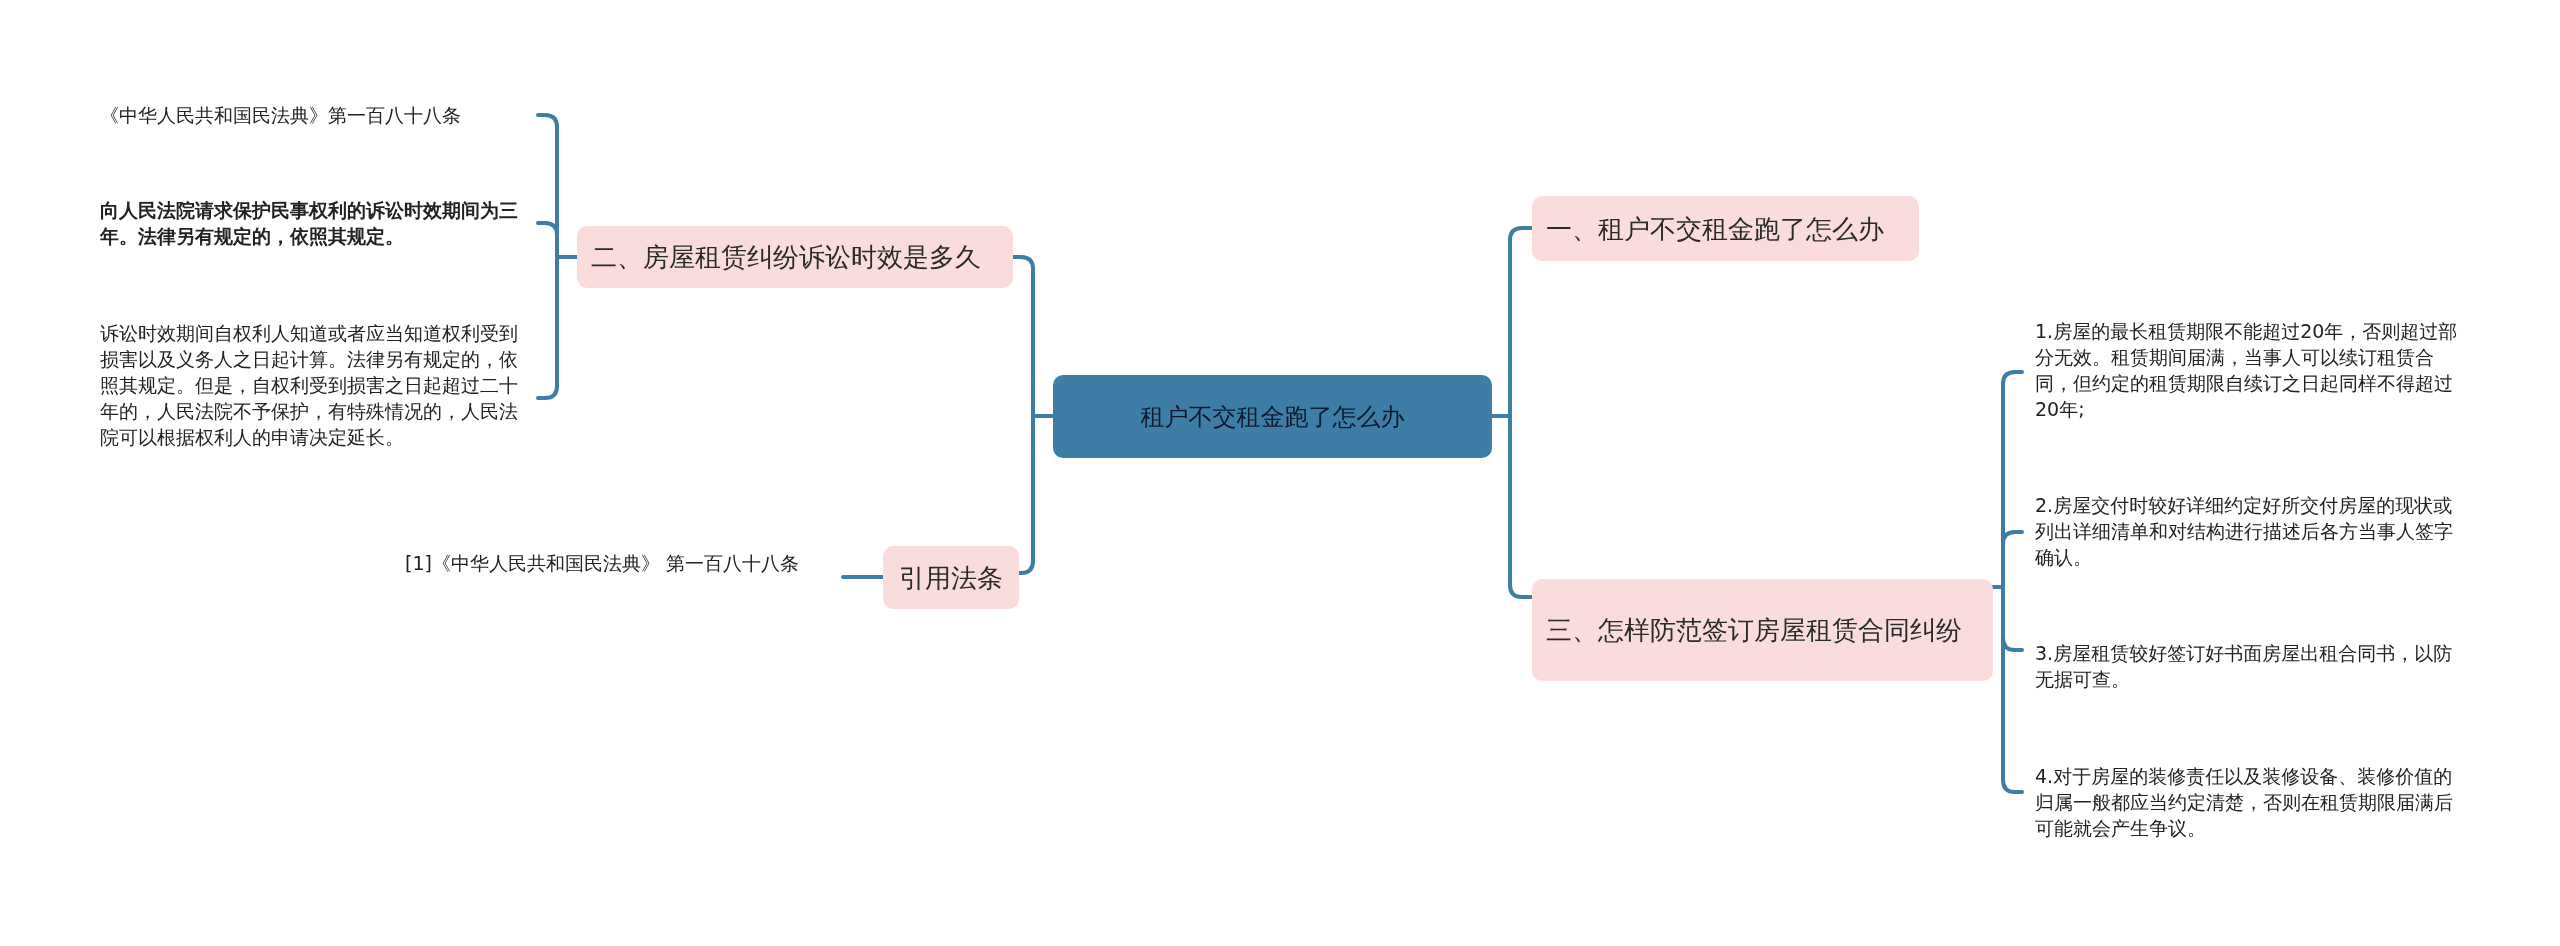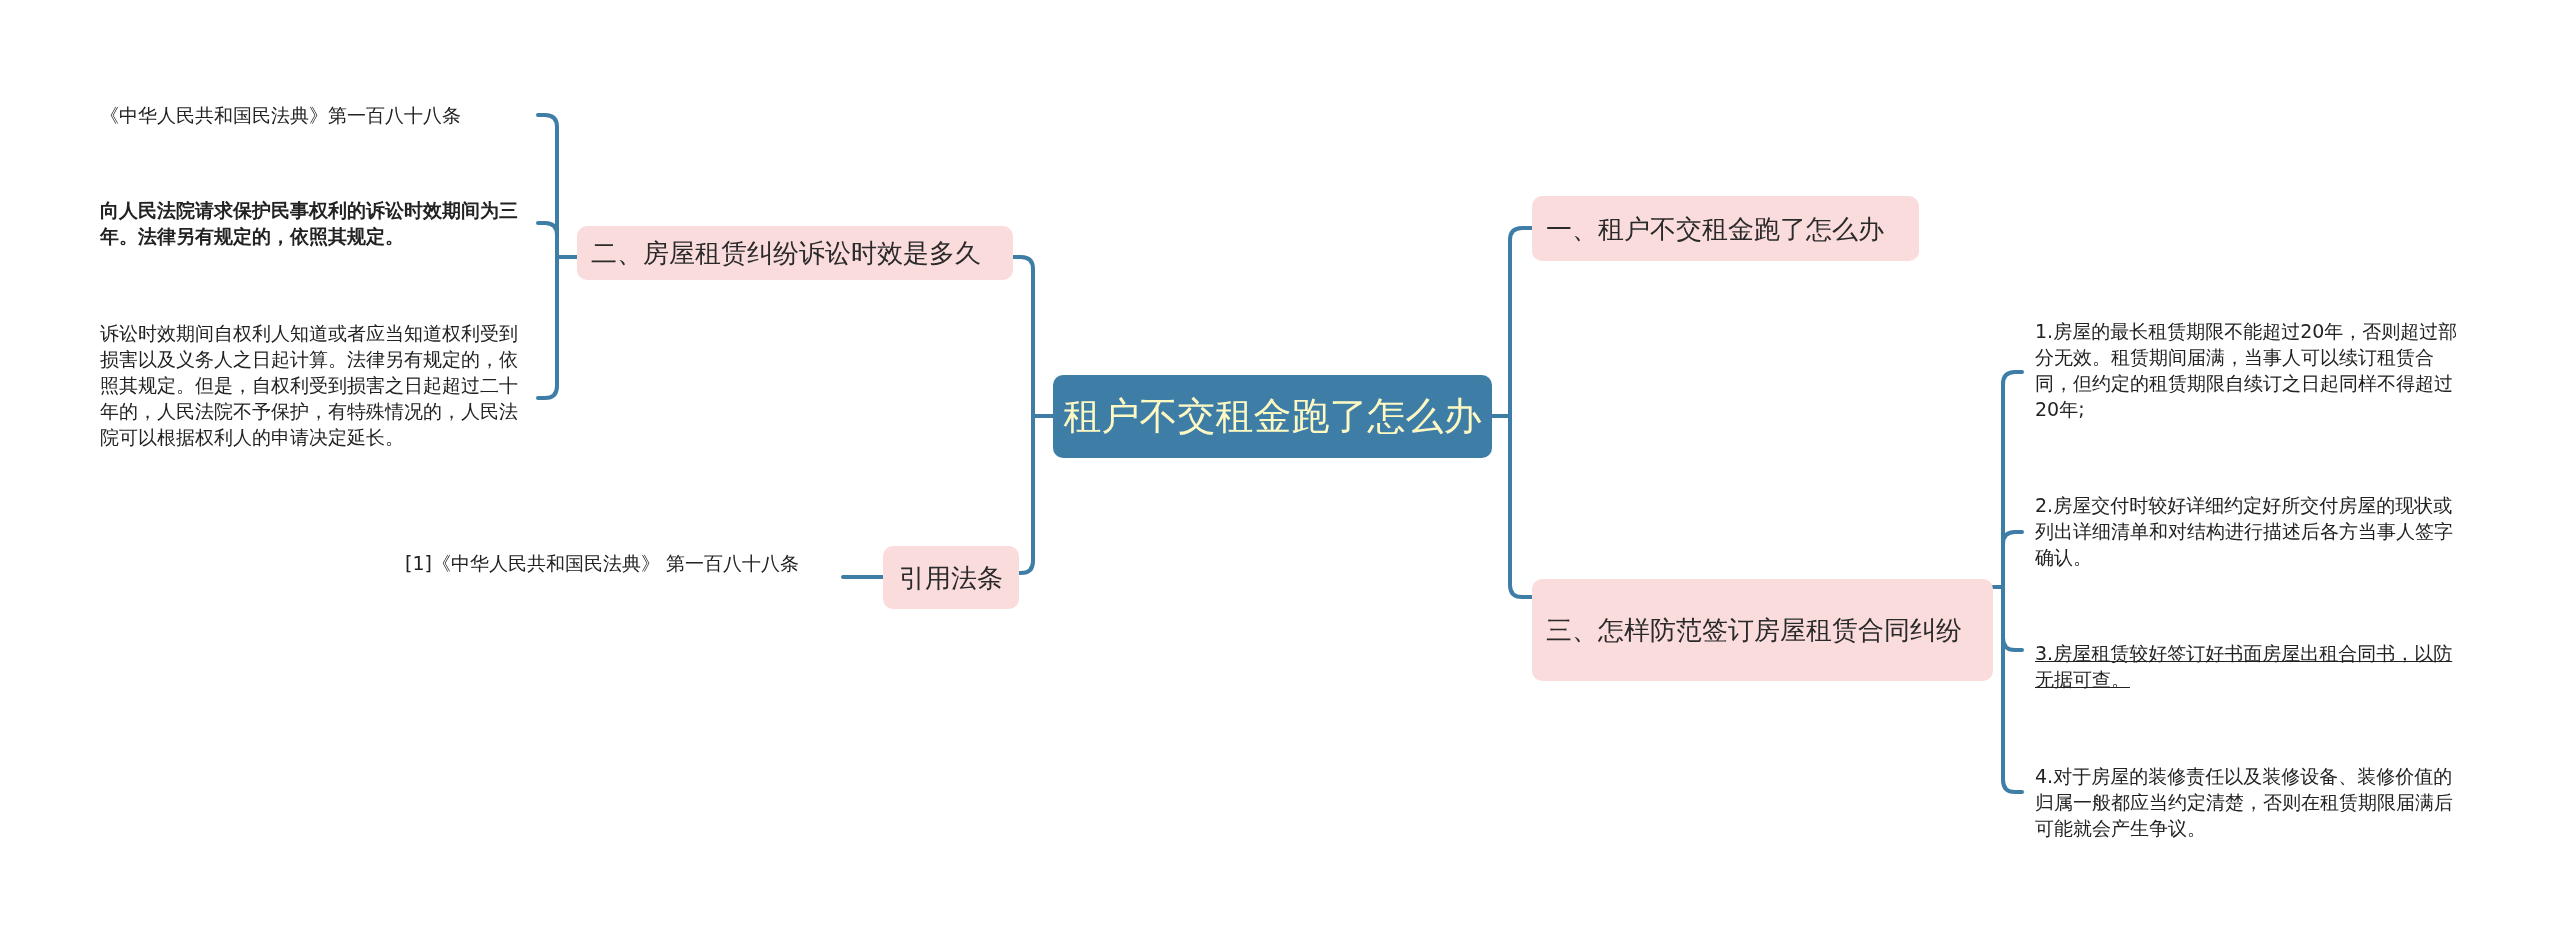--- a/index.html
+++ b/index.html
@@ -1,20 +1,20 @@
 <!DOCTYPE html>
 <html><head>
 <meta charset="utf-8">
 <style>
   html, body { margin:0; padding:0; background:#ffffff; }
   body { width:2560px; height:946px; position:relative; overflow:hidden;
          font-family:"DejaVu Sans","Liberation Sans",sans-serif; color:#222; }
   svg.lines { position:absolute; left:0; top:0; width:2560px; height:946px; }
   .node { position:absolute; box-sizing:border-box; border-radius:10px; }
-  .root { background:#3e7ea6; color:#fef9c3; font-size:38px; display:flex; align-items:center; justify-content:center; border-radius:10px; }
+  .root { background:#3e7ea6; color:#0f172a; font-size:24px; display:flex; align-items:center; justify-content:center; border-radius:10px; }
   .topic { background:#fbdcdc; color:#2a2a2a; font-size:26px; padding:8px 14px; line-height:36px; border-radius:10px; display:flex; align-items:center; }
   .leaf { position:absolute; font-size:19px; line-height:26px; color:#222; }
   .leaf.right-align { text-align:left; }
 </style>
 </head>
 <body>
 
 <svg class="lines" viewBox="0 0 2560 946">
   <g fill="none" stroke="#3e7ea6" stroke-width="4" stroke-linecap="round">
 
@@ -35,21 +35,21 @@
     <path d="M2022 372 H2015 Q2003 372 2003 384 V780 Q2003 792 2015 792 H2022"></path>
     <path d="M2022 532 H2015 Q2003 532 2003 544"></path>
     <path d="M2003 638 Q2003 650 2015 650 H2022"></path>
   </g>
 </svg>
 
 <div class="node root" style="left:1053px; top:375px; width:439px; height:83px;">
   <span>租户不交租金跑了怎么办</span>
 </div>
 
-<div class="node topic" style="left:577px; top:226px; width:436px; height:54px;">
+<div class="node topic" style="left:577px; top:226px; width:436px; height:62px;">
   <span>二、房屋租赁纠纷诉讼时效是多久</span>
 </div>
 
 <div class="leaf right-align" style="left:100px; top:102px; width:430px;">
   <span>《中华人民共和国民法典》第一百八十八条</span>
 </div>
 
 <div class="leaf" style="left:100px; top:197px; width:432px;font-weight:bold;">
   <span>向人民法院请求保护民事权利的诉讼时效期间为三年。法律另有规定的，依照其规定。</span>
 </div>
@@ -75,19 +75,19 @@
 </div>
 
 <div class="leaf" style="left:2035px; top:318px; width:435px;">
   <span>1.房屋的最长租赁期限不能超过20年，否则超过部分无效。租赁期间届满，当事人可以续订租赁合同，但约定的租赁期限自续订之日起同样不得超过20年;</span>
 </div>
 
 <div class="leaf" style="left:2035px; top:492px; width:435px;">
   <span>2.房屋交付时较好详细约定好所交付房屋的现状或列出详细清单和对结构进行描述后各方当事人签字确认。</span>
 </div>
 
-<div class="leaf" style="left:2035px; top:640px; width:435px;text-decoration:underline;">
+<div class="leaf" style="left:2035px; top:640px; width:435px;">
   <span>3.房屋租赁较好签订好书面房屋出租合同书，以防无据可查。</span>
 </div>
 
 <div class="leaf" style="left:2035px; top:763px; width:435px;">
   <span>4.对于房屋的装修责任以及装修设备、装修价值的归属一般都应当约定清楚，否则在租赁期限届满后可能就会产生争议。</span>
 </div>
 
 </body></html>

